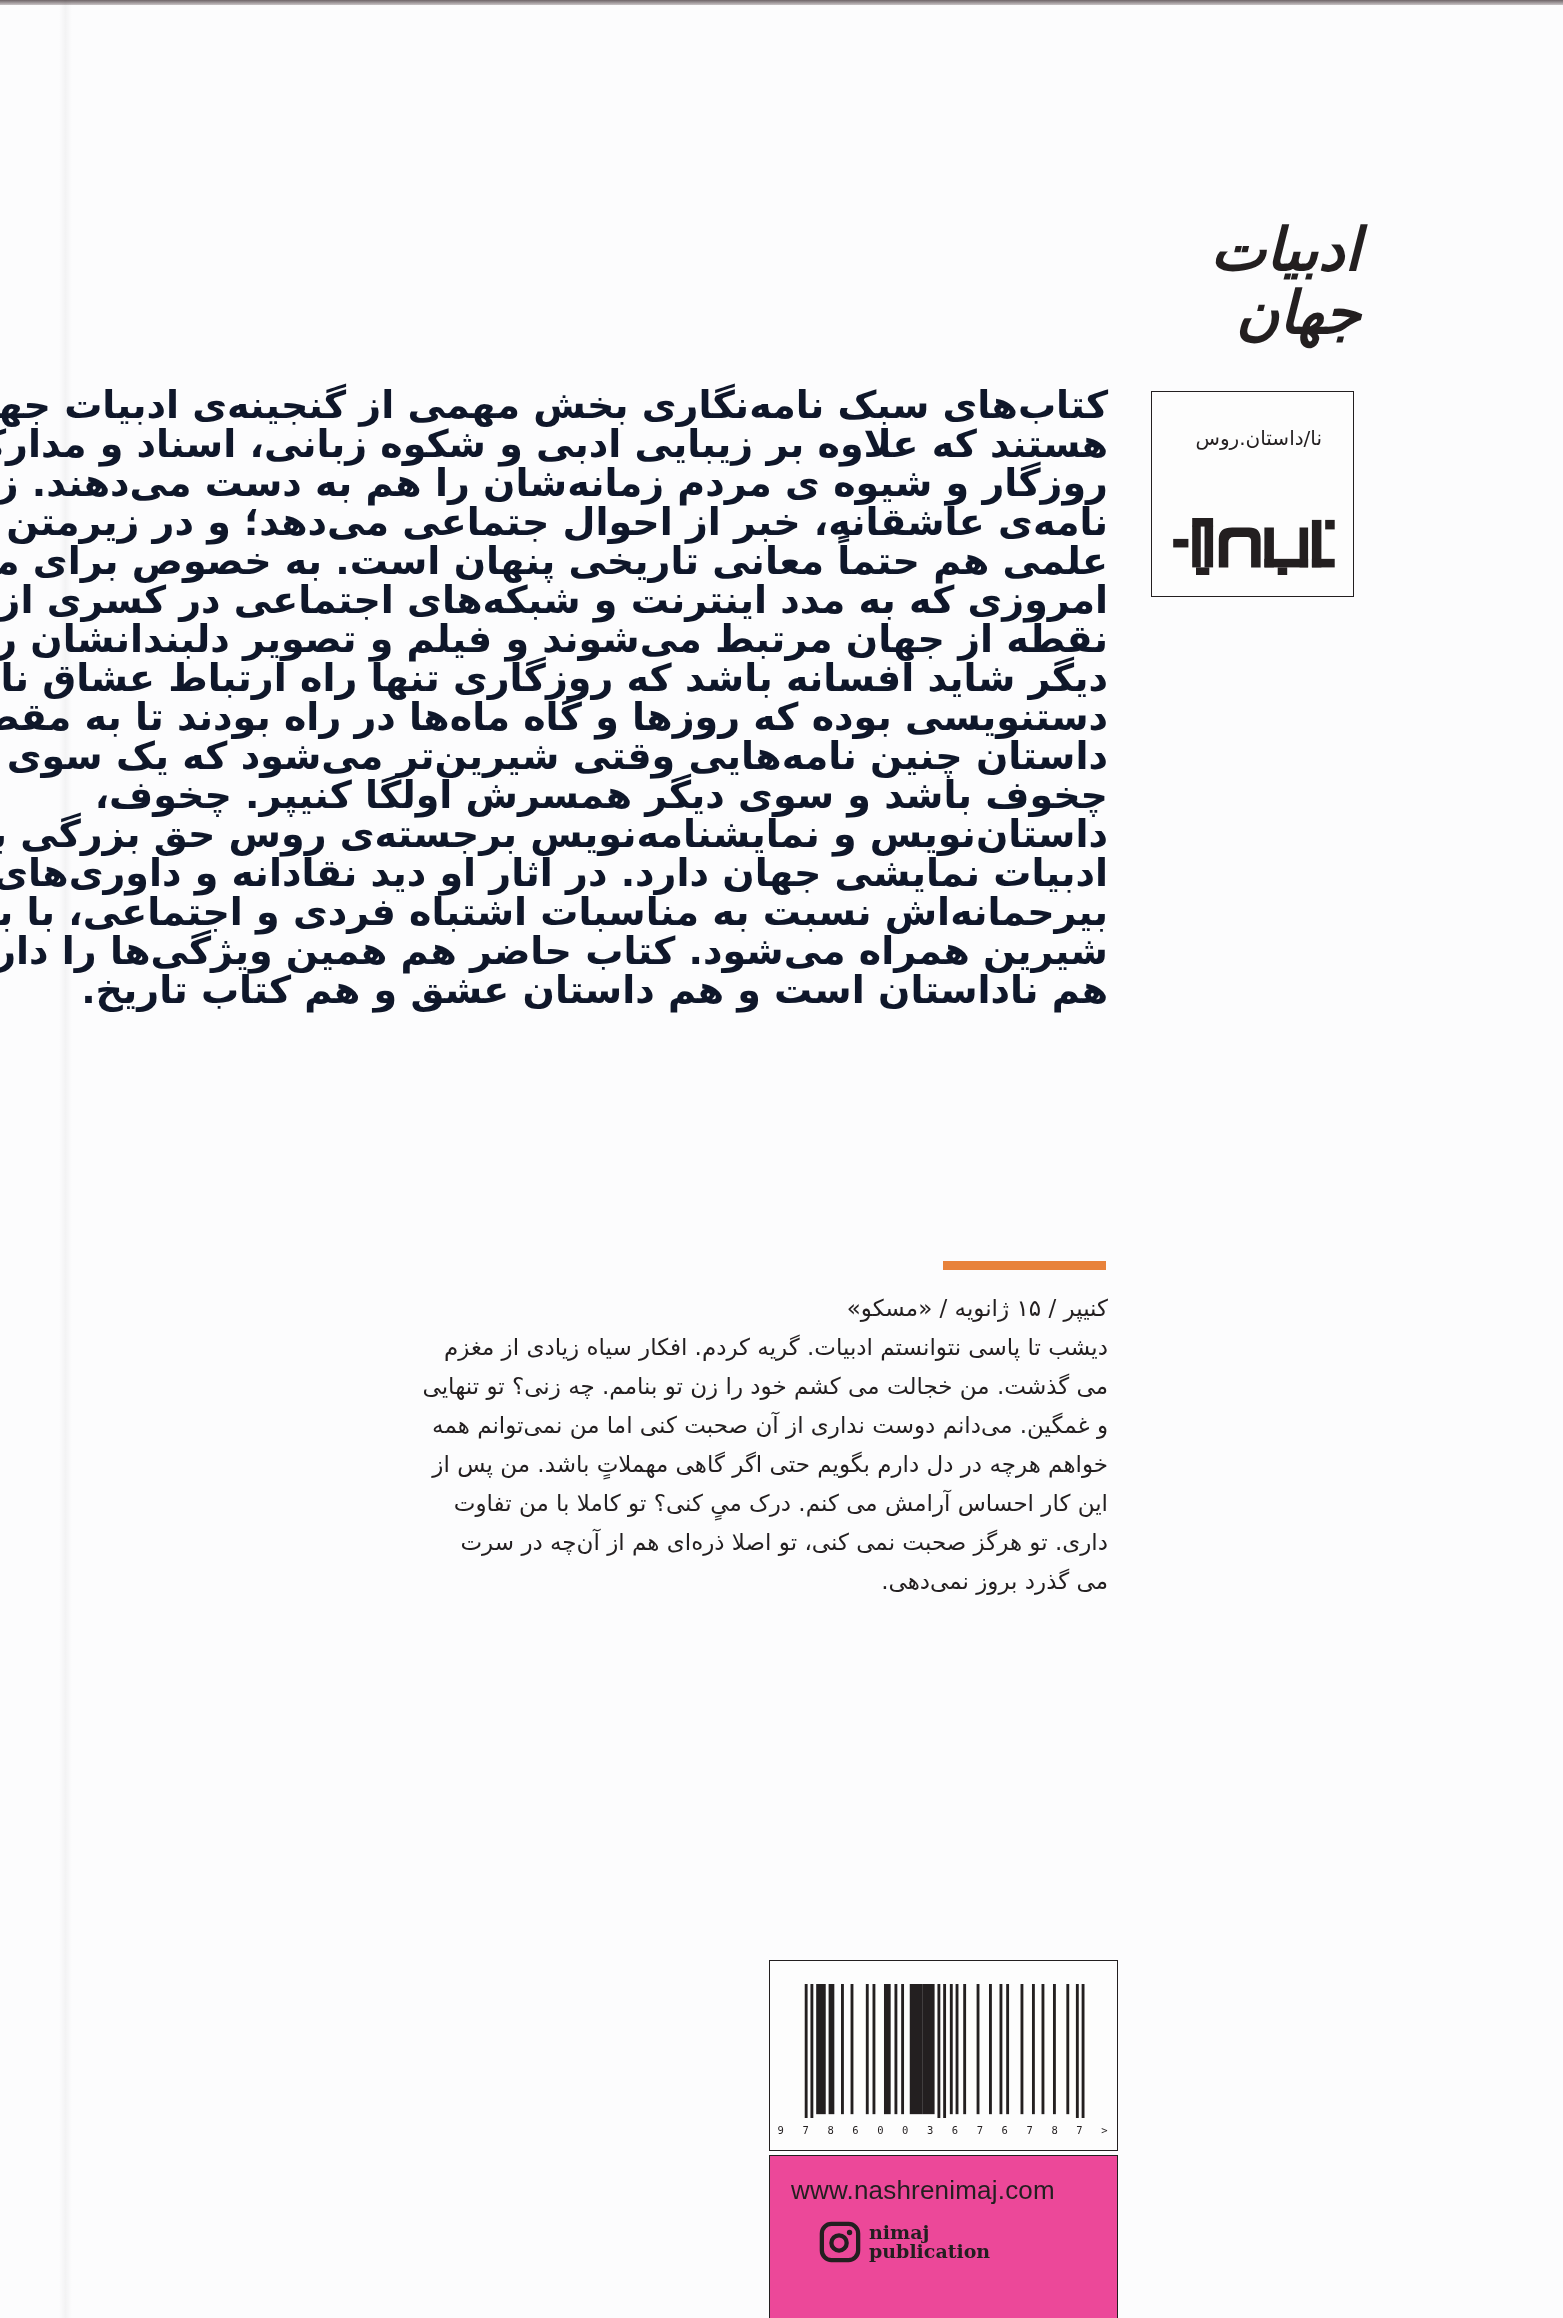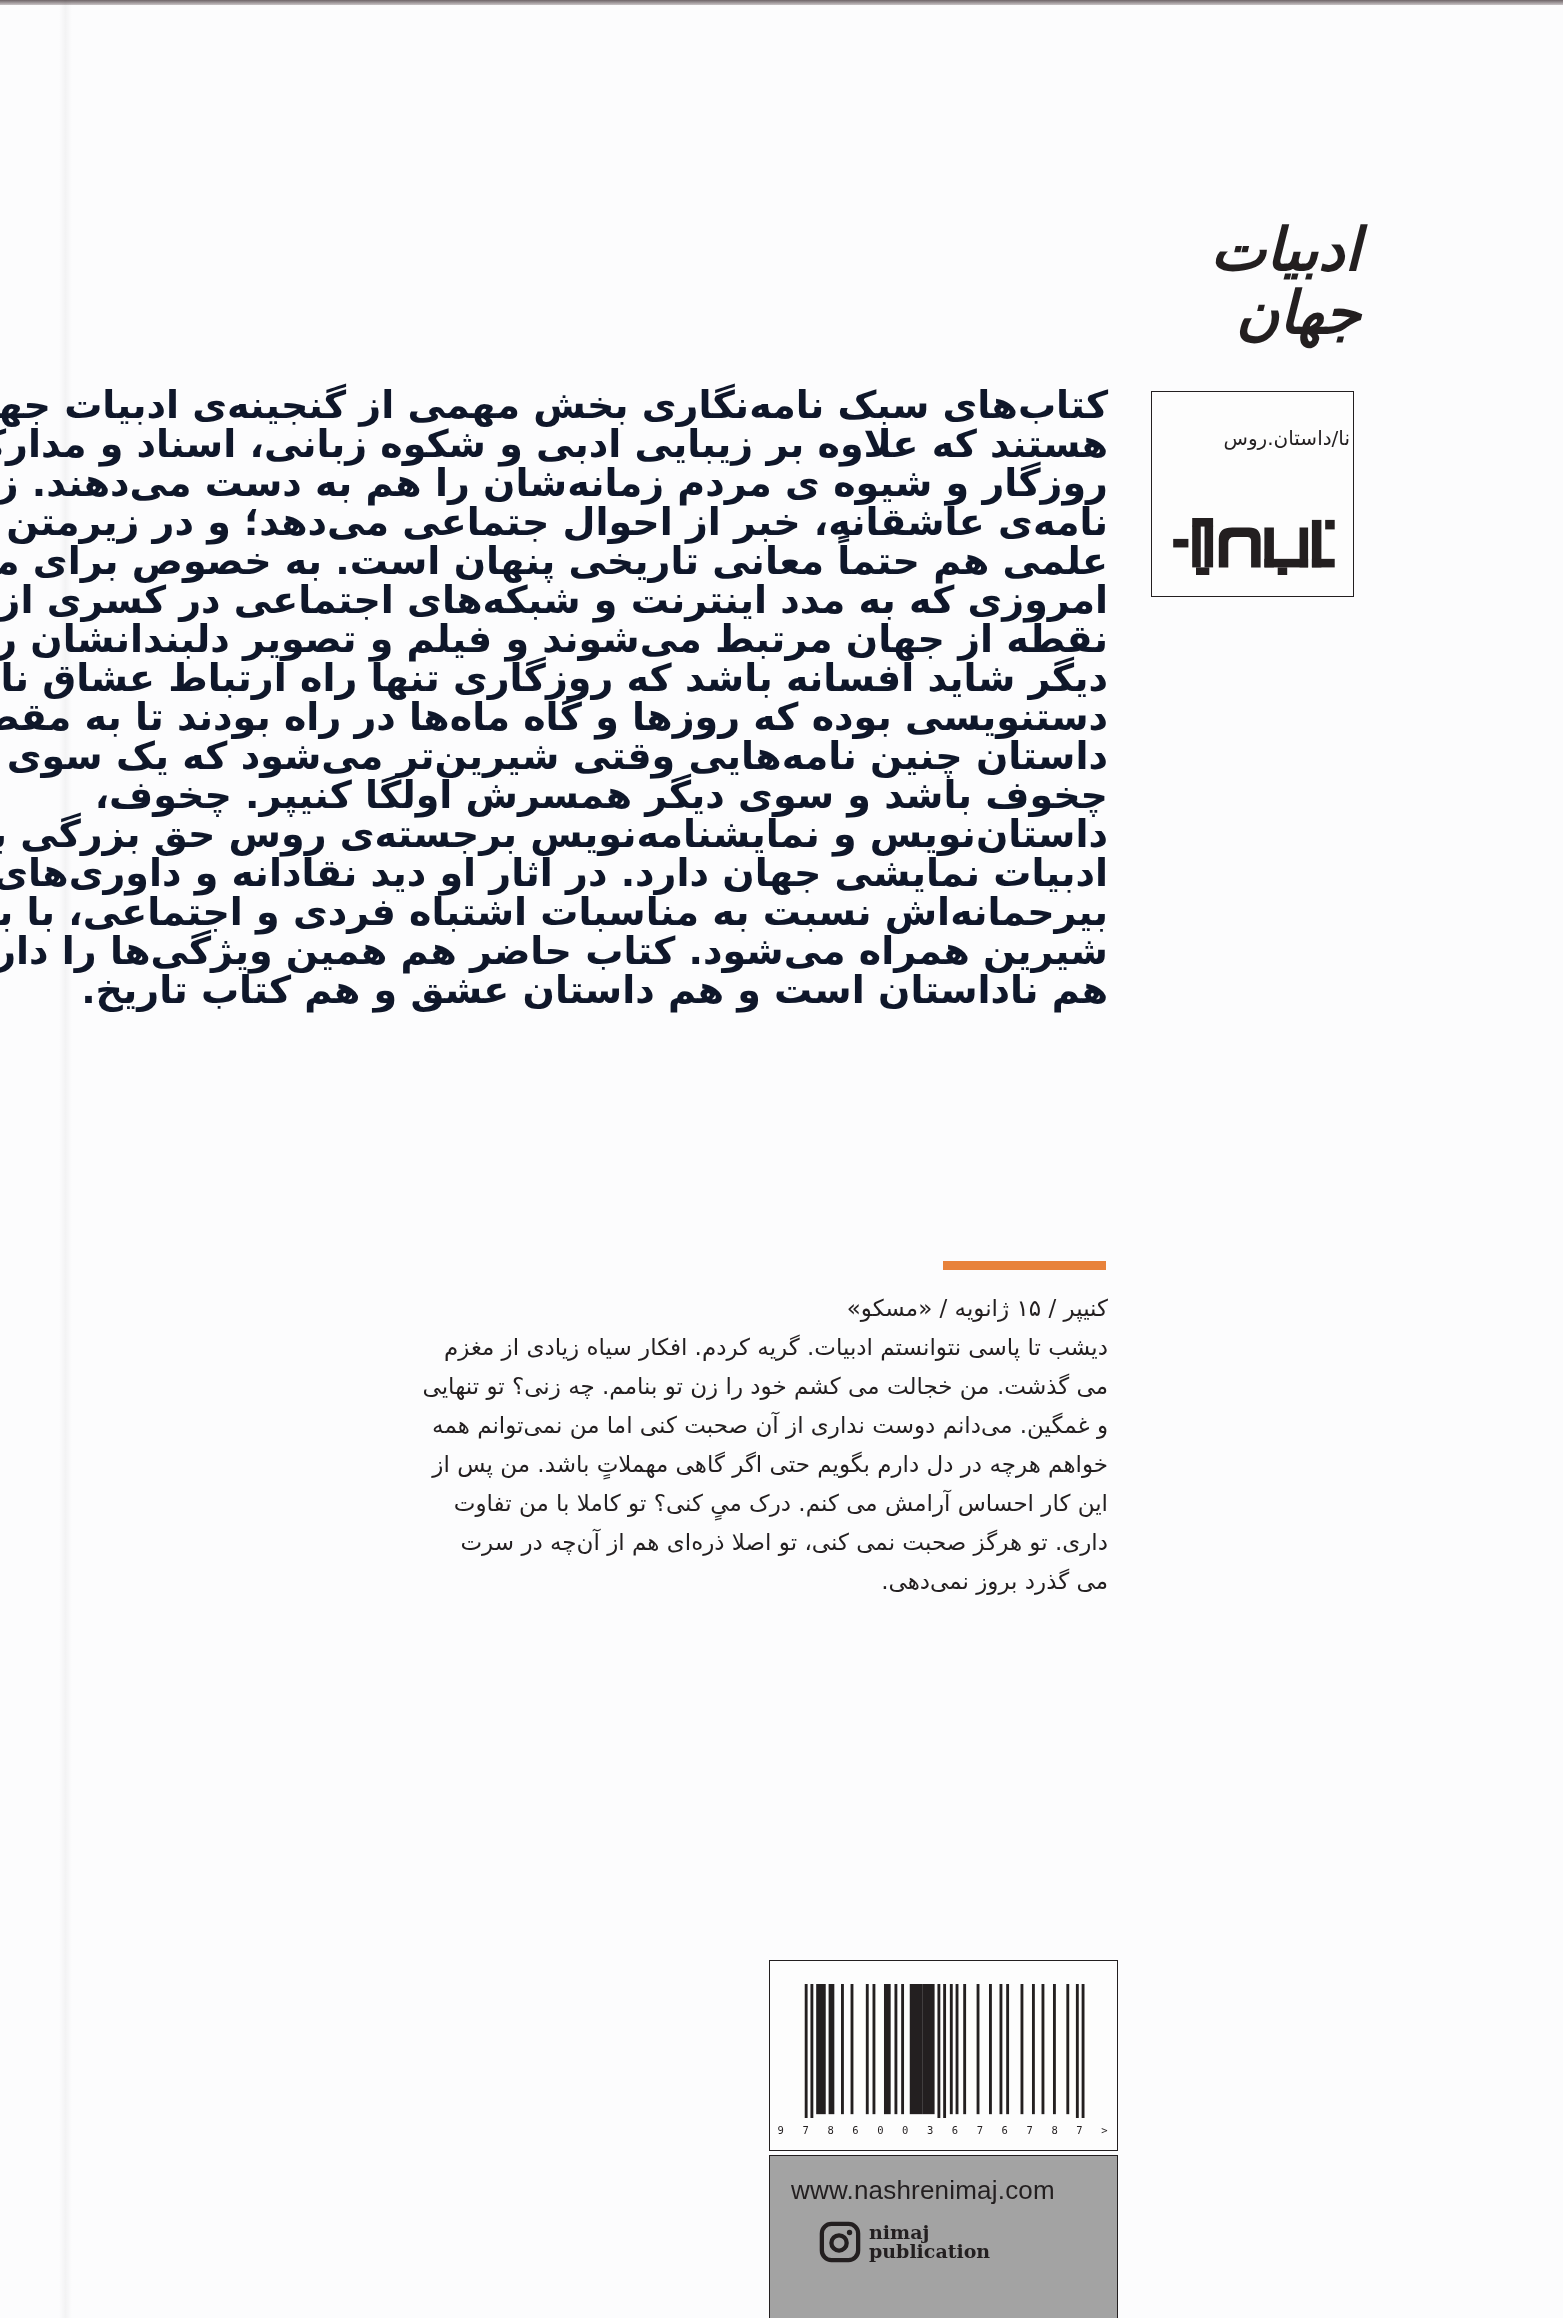--- a/index.html
+++ b/index.html
@@ -53,21 +53,21 @@
       left: 1151px;
       top: 391px;
       width: 203px;
       height: 206px;
       border: 1.9px solid #231f20;
       box-sizing: border-box;
       background: #fdfdfd;
     }
     .category-label {
       position: absolute;
-      right: 3px;
+      right: 31px;
       top: 34px;
       direction: rtl;
       font-size: 20px;
       color: #231f20;
     }
     .publisher-logo {
       position: absolute;
       left: 17px;
       top: 126px;
       width: 168px;
@@ -152,21 +152,21 @@
     
     .contact-box {
       position: absolute;
       left: 769px;
       top: 2155px;
       width: 349px;
       height: 164px;
       border: 1.9px solid #231f20;
       border-bottom: none;
       box-sizing: border-box;
-      background: #a3a3a3;
+      background: #ec4899;
       padding-left: 48px;
     }
     .website {
       position: absolute;
       left: 21px;
       top: 19px;
       font-family: "Liberation Sans", sans-serif;
       font-size: 26px;
       color: #231f20;
       letter-spacing: 0.2px;

